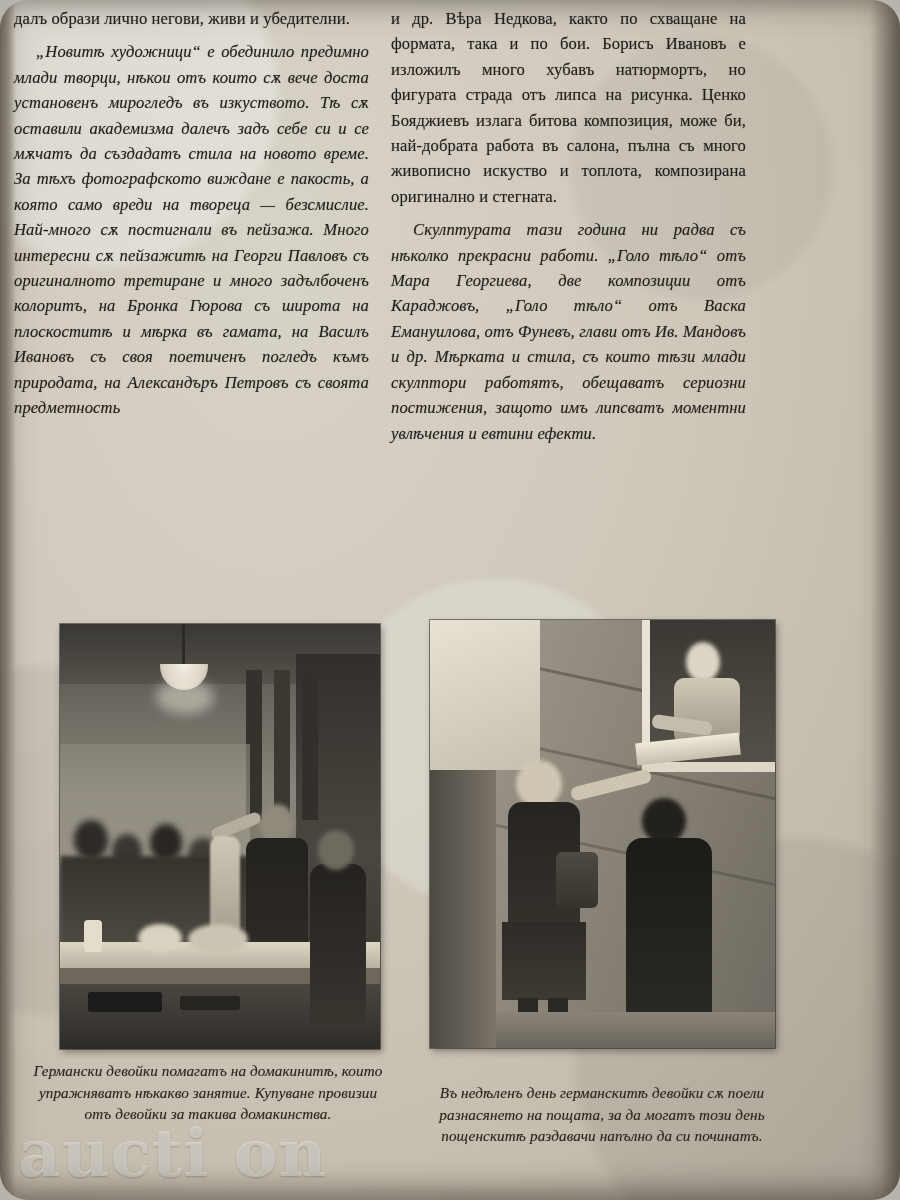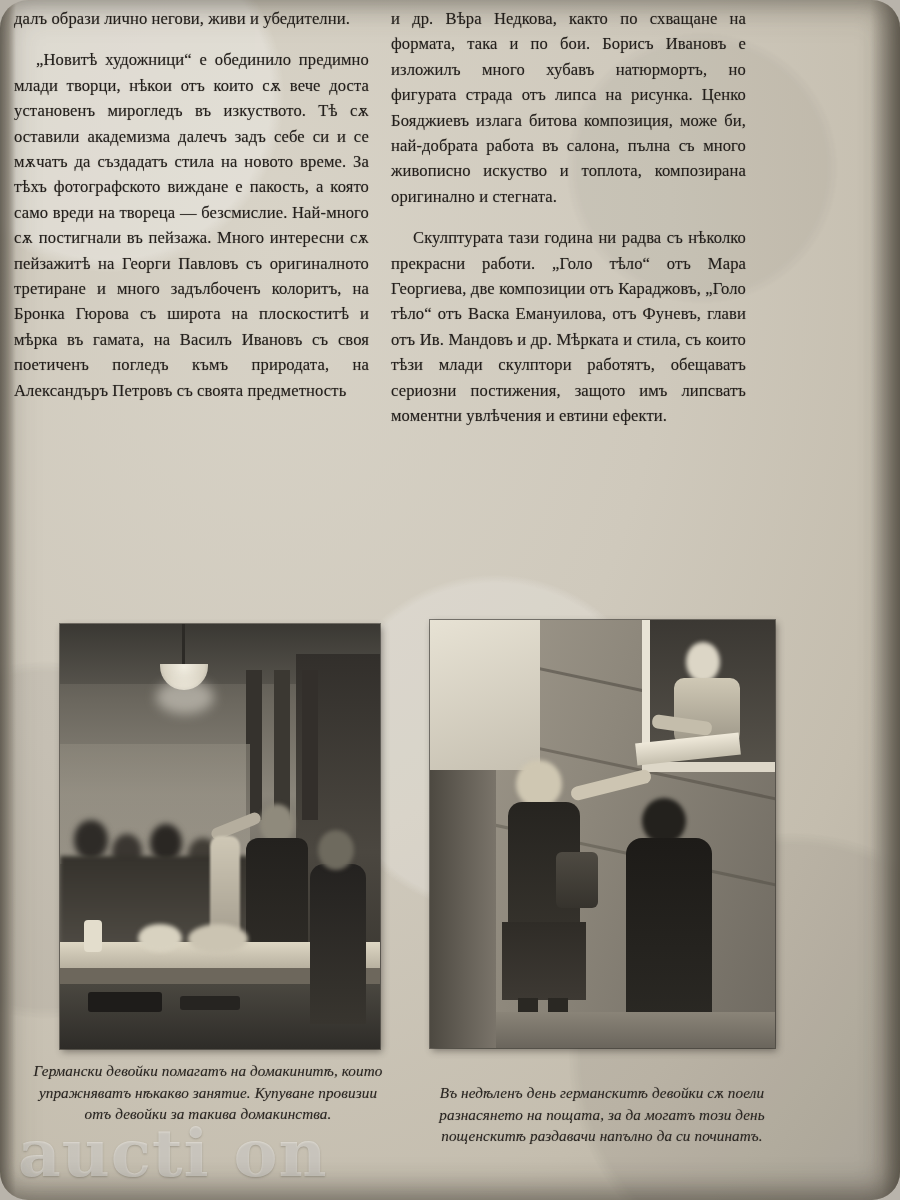--- a/index.html
+++ b/index.html
@@ -80,21 +80,22 @@
     line-height: 25.4px;
     text-align: justify;
     color: #231f1c;
     letter-spacing: .1px;
     text-shadow: 0 0 1px rgba(60,55,48,.5);
   }
   .col p.indent {
     text-indent: 22px;
   }
   .col p + p {
-    margin-top: 16px;
+    margin-top: 8px;
+    font-style: italic;
   }
 
   
   #section-title {
     position: absolute;
     left: 0;
     top: 570px;
     width: 820px;
     text-align: center;
     font-size: 20px;

